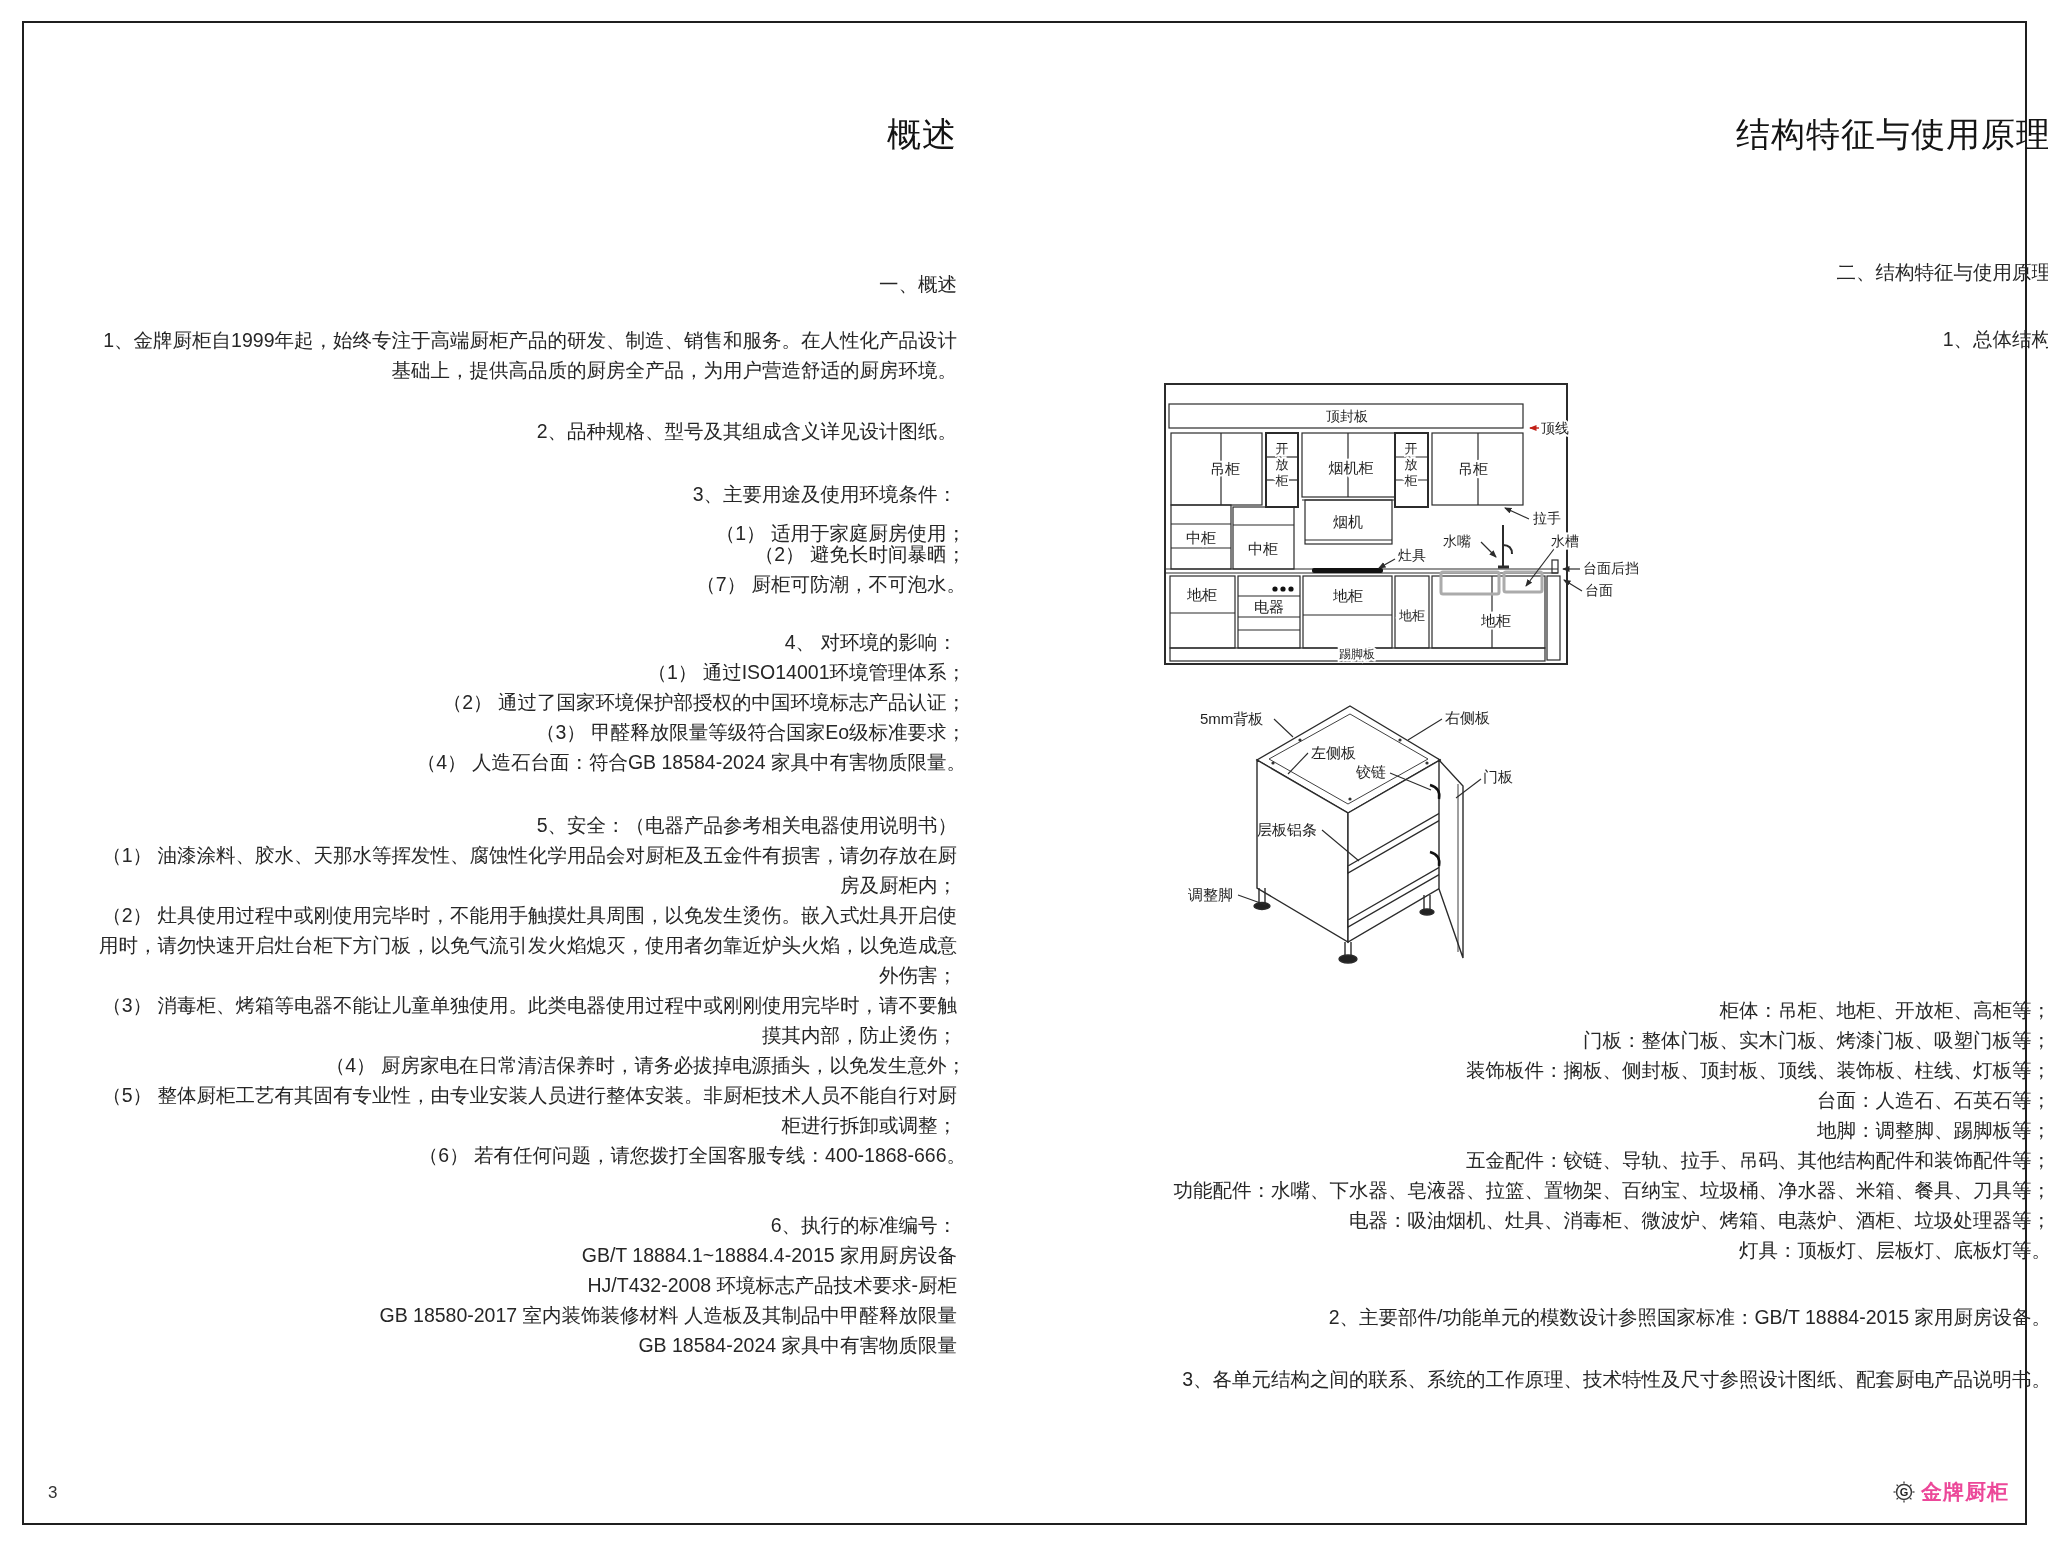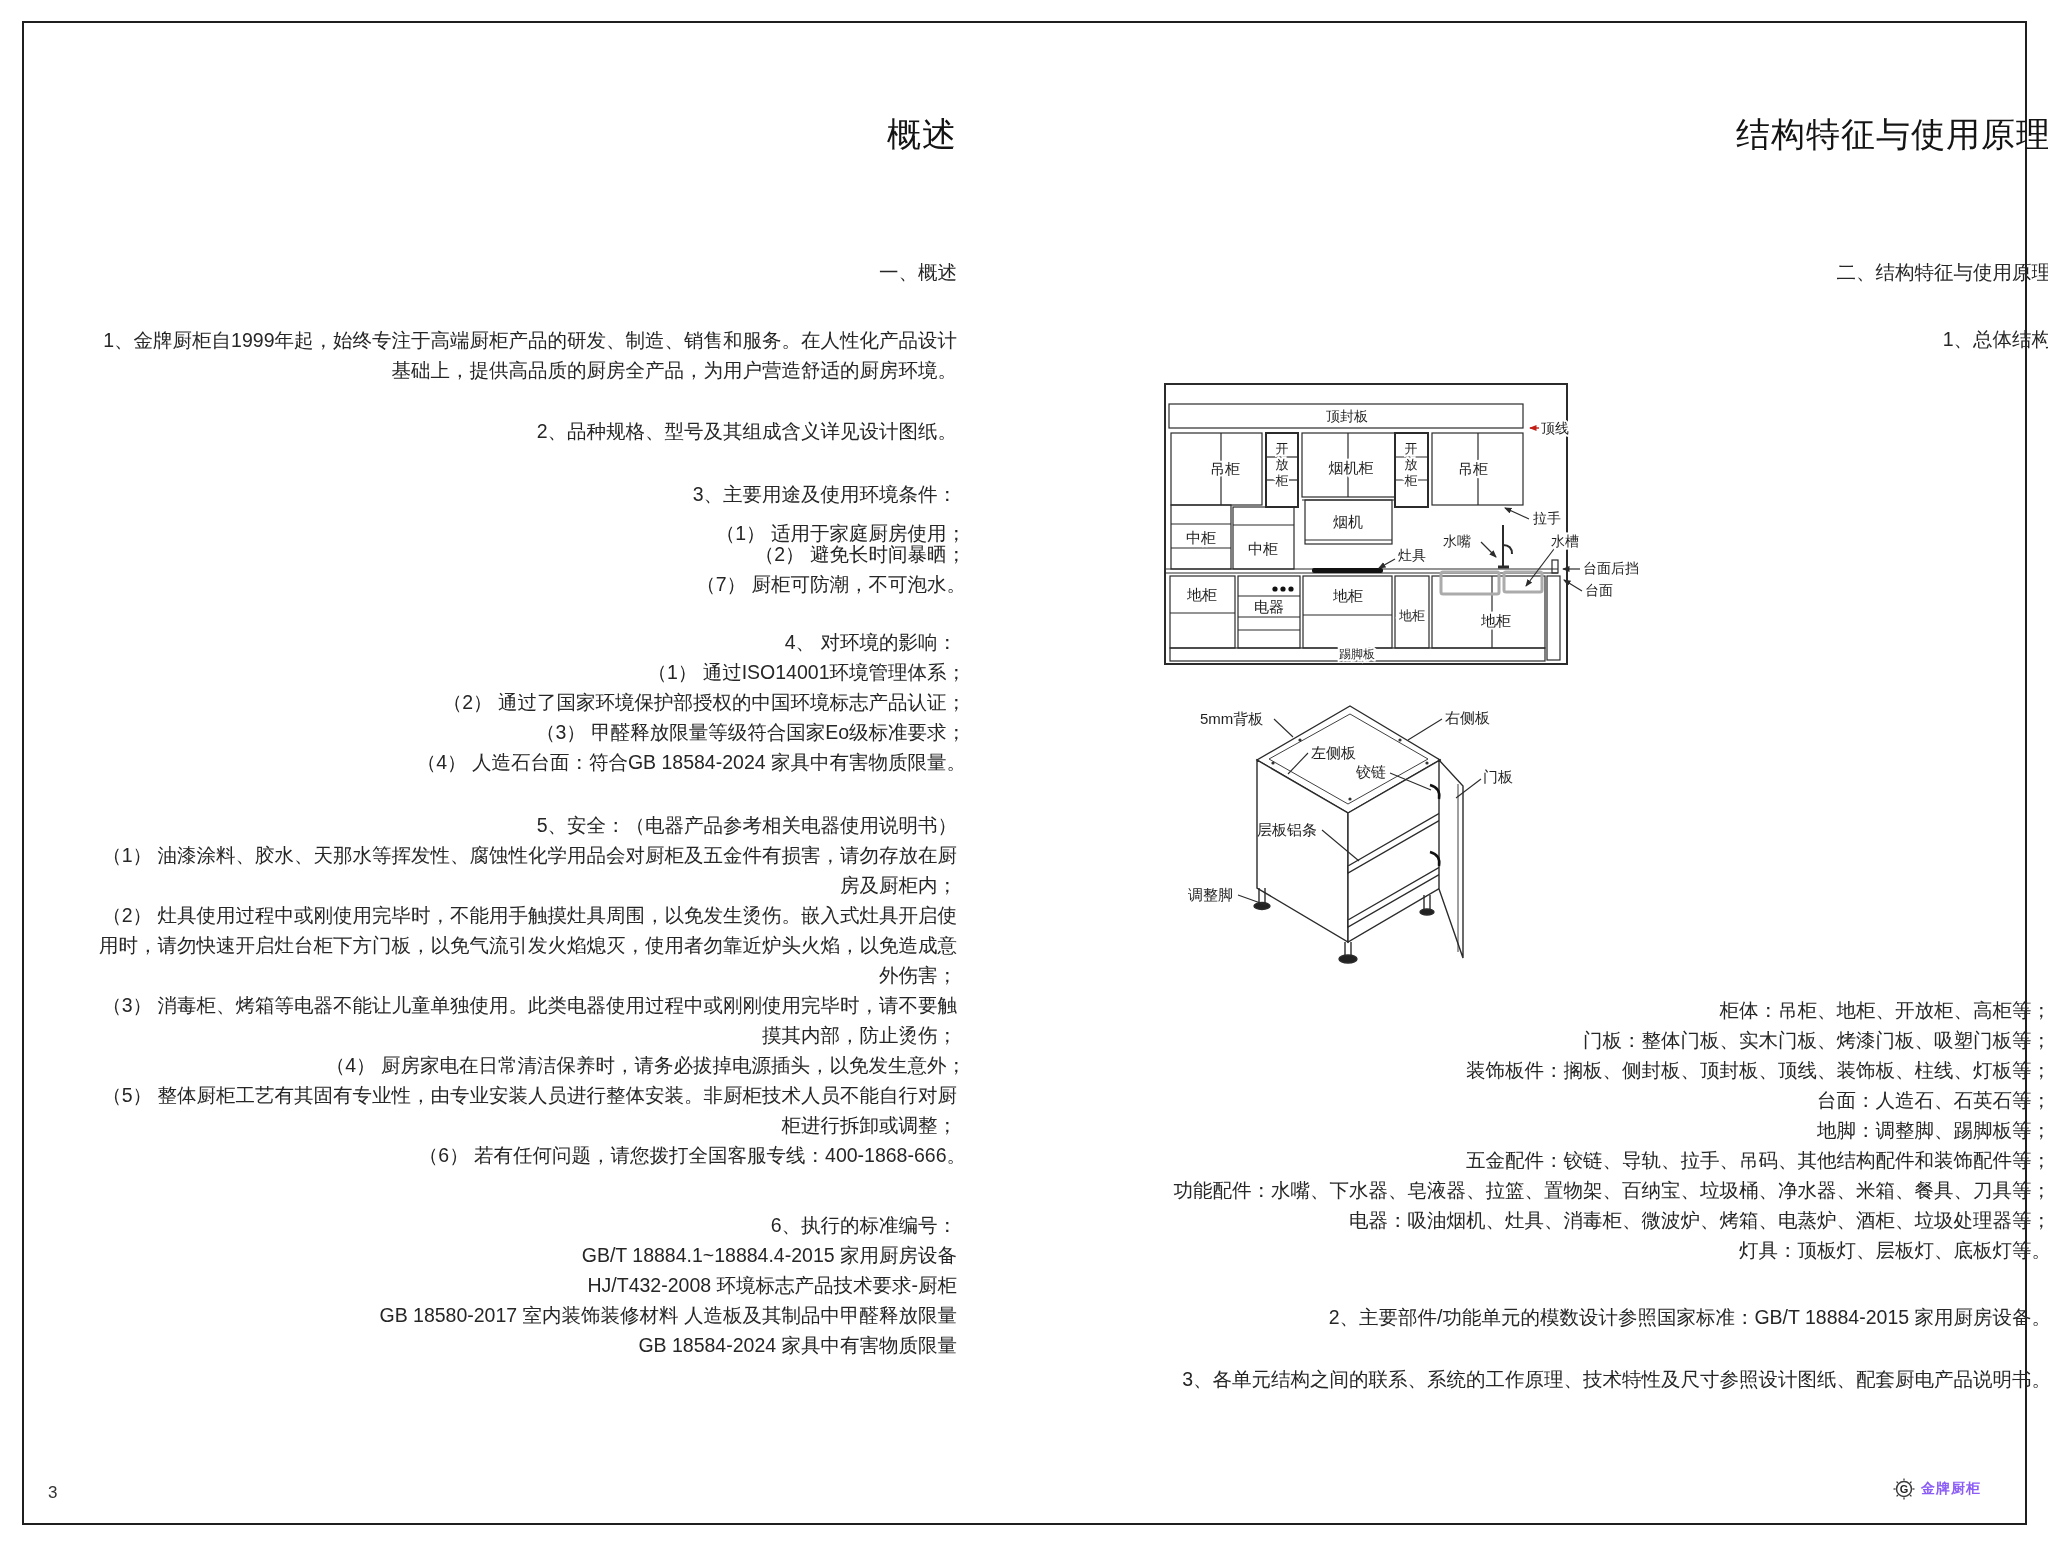--- a/index.html
+++ b/index.html
@@ -11,30 +11,30 @@
   .frame{position:absolute;left:22px;top:21px;width:2001px;height:1500px;border:2px solid #1f1f1f;}
   .t{position:absolute;font-size:19.5px;line-height:30px;color:#262626;text-align:right;}
   .lp{left:95px;width:862px;}
   .rp{left:1131px;width:920px;}
   .title{font-size:34px;line-height:44px;color:#141414;letter-spacing:1px;}
   .ind{padding-left:9px;}
   .dg{position:absolute;}
   svg text{font-family:"Liberation Sans","DejaVu Sans",sans-serif;fill:#1f1f1f;stroke:none;}
   svg text.lbl{paint-order:stroke;stroke:#ffffff;stroke-width:4px;}
   .footer-brand{position:absolute;left:1893px;top:1478px;display:flex;align-items:center;gap:6px;}
-  .brand-name{font-size:14px;font-weight:700;color:#8b5cf6;letter-spacing:1px;}
+  .brand-name{font-size:21px;font-weight:700;color:#ec4899;letter-spacing:1px;}
   .pagenum{font-size:17px;color:#333;}
 </style>
 </head>
 <body>
 
 <div class="frame"></div>
 
 <div class="t lp title" style="top:112px">概述</div>
-<div class="t lp" style="top:257px">一、概述</div>
+<div class="t lp" style="top:269px">一、概述</div>
 <div class="t lp" style="top:325px">1、金牌厨柜自1999年起，始终专注于高端厨柜产品的研发、制造、销售和服务。在人性化产品设计基础上，提供高品质的厨房全产品，为用户营造舒适的厨房环境。</div>
 <div class="t lp" style="top:416px">2、品种规格、型号及其组成含义详见设计图纸。</div>
 
 <div class="t lp" style="top:479px">3、主要用途及使用环境条件：</div>
 <div class="t lp ind" style="top:518px">（1） 适用于家庭厨房使用；</div>
 <div class="t lp ind" style="top:539px">（2） 避免长时间暴晒；</div>
 <div class="t lp ind" style="top:569px">（7） 厨柜可防潮，不可泡水。</div>
 
 <div class="t lp" style="top:627px">4、 对环境的影响：</div>
 <div class="t lp ind" style="top:657px">（1） 通过ISO14001环境管理体系；</div>

